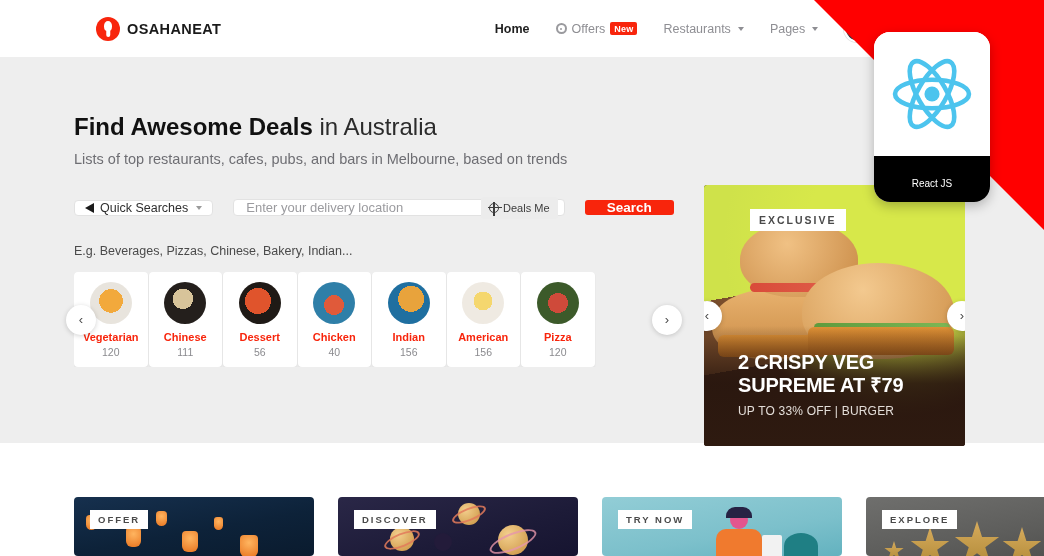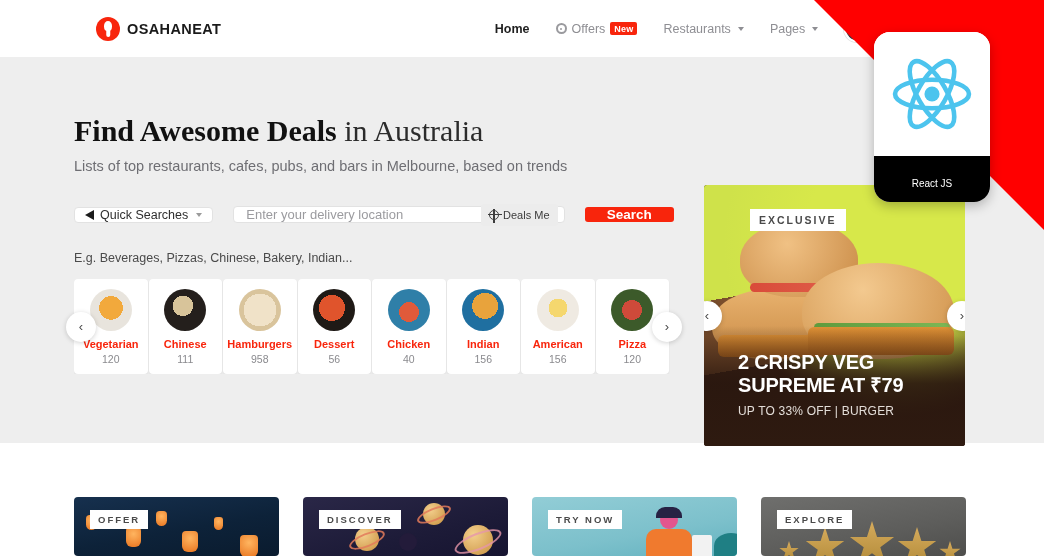--- a/index.html
+++ b/index.html
@@ -90,21 +90,21 @@
     background: #2f3a44;
   }
 
   
   .hero {
     position: absolute; top: 57px; left: 0;
     width: 1044px; height: 386px;
     background: #eeeeee;
   }
   .hero-left { position: absolute; left: 74px; top: 56px; width: 600px; }
-  .hero-title { font-size: 30px; line-height: 1.18; color: #2b2b2b; font-weight: normal; font-family: Liberation Serif, serif; }
+  .hero-title { font-size: 24px; line-height: 1.18; color: #2b2b2b; font-weight: normal; }
   .hero-title b { font-weight: bold; color: #111111; }
   .hero-sub { margin-top: 10px; font-size: 14.5px; color: #6e6e73; }
 
   .searchbar { display: flex; align-items: center; margin-top: 32px; gap: 20px; }
   .qs-box {
     width: 140px; background: #fff; border: 1px solid #e2e2e2; border-radius: 4px;
     display: flex; align-items: center; gap: 6px; padding: 0 10px;
     font-size: 12.5px; color: #2f2f2f; cursor: pointer;
   }
   .plane-ic {
@@ -231,21 +231,21 @@
   .promo-p { color: #e3ddd8; font-size: 12px; margin-top: 8px; letter-spacing: .2px; }
   .promo .prev { left: -12px; }
   .promo .next { right: -12px; }
 
   
   .cards {
     position: absolute; top: 497px; left: 74px;
     display: flex; gap: 24px;
   }
   .card {
-    width: 205px; height: 59px; border-radius: 4px;
+    width: 240px; height: 59px; border-radius: 4px;
     position: relative; overflow: hidden; cursor: pointer;
   }
   .card-label {
     position: absolute; left: 16px; top: 13px;
     background: #ffffff; color: #4a4a4a;
     font-size: 9.5px; font-weight: bold; letter-spacing: 2px;
     padding: 4px 8px; z-index: 3;
   }
   .c-offer { background: linear-gradient(170deg,#16304e 0%,#0d2239 55%,#0a1b2e 100%); }
   .c-discover { background: linear-gradient(165deg,#2a2747 0%,#1d1b38 60%,#161430 100%); }
@@ -375,25 +375,20 @@
         <div class="cats">
             <div class="cat">
               <div class="cat-img" style="background-image:radial-gradient(circle at 50% 45%, #f2a93c 0 38%, #e8e4dd 38% 100%)"></div>
               <div class="cat-name">Vegetarian</div>
               <div class="cat-count">120</div>
             </div>
             <div class="cat">
               <div class="cat-img" style="background-image:radial-gradient(circle at 45% 40%, #d8c49a 0 30%, #241f1c 30% 100%)"></div>
               <div class="cat-name">Chinese</div>
               <div class="cat-count">111</div>
-            </div>
-            <div class="cat">
-              <div class="cat-img" style="background-image:radial-gradient(circle at 50% 50%, #f0e2c8 0 55%, #d9c49c 55% 100%)"></div>
-              <div class="cat-name">Hamburgers</div>
-              <div class="cat-count">958</div>
             </div>
             <div class="cat">
               <div class="cat-img" style="background-image:radial-gradient(circle at 45% 45%, #e0542c 0 40%, #1f1a16 40% 100%)"></div>
               <div class="cat-name">Dessert</div>
               <div class="cat-count">56</div>
             </div>
             <div class="cat">
               <div class="cat-img" style="background-image:radial-gradient(circle at 50% 55%, #e05a3a 0 32%, #2f7fa8 32% 100%)"></div>
               <div class="cat-name">Chicken</div>
               <div class="cat-count">40</div>

